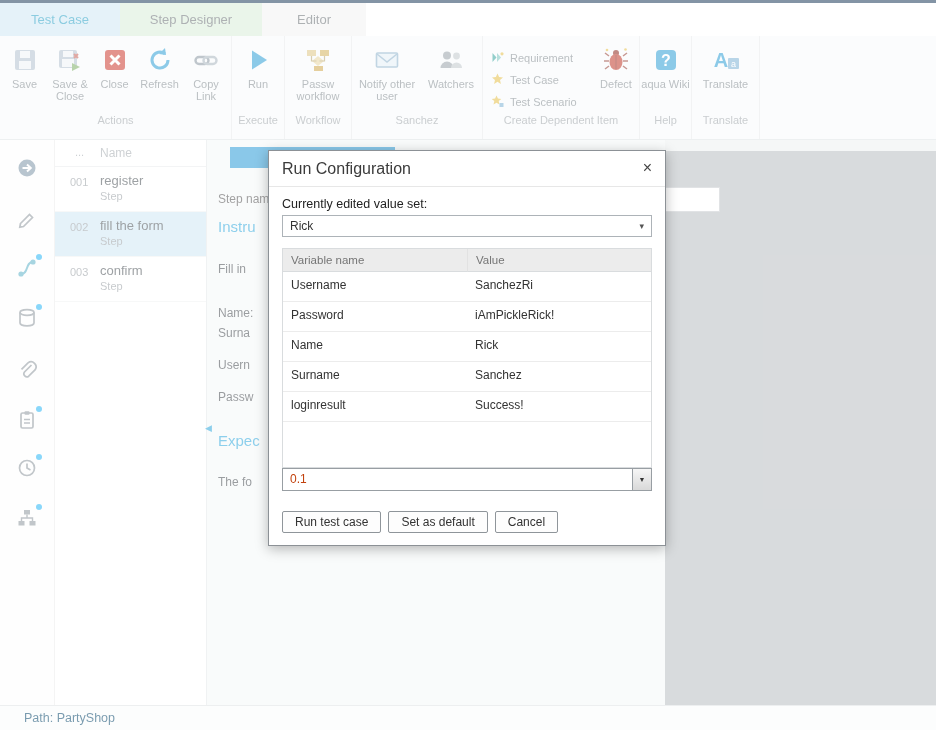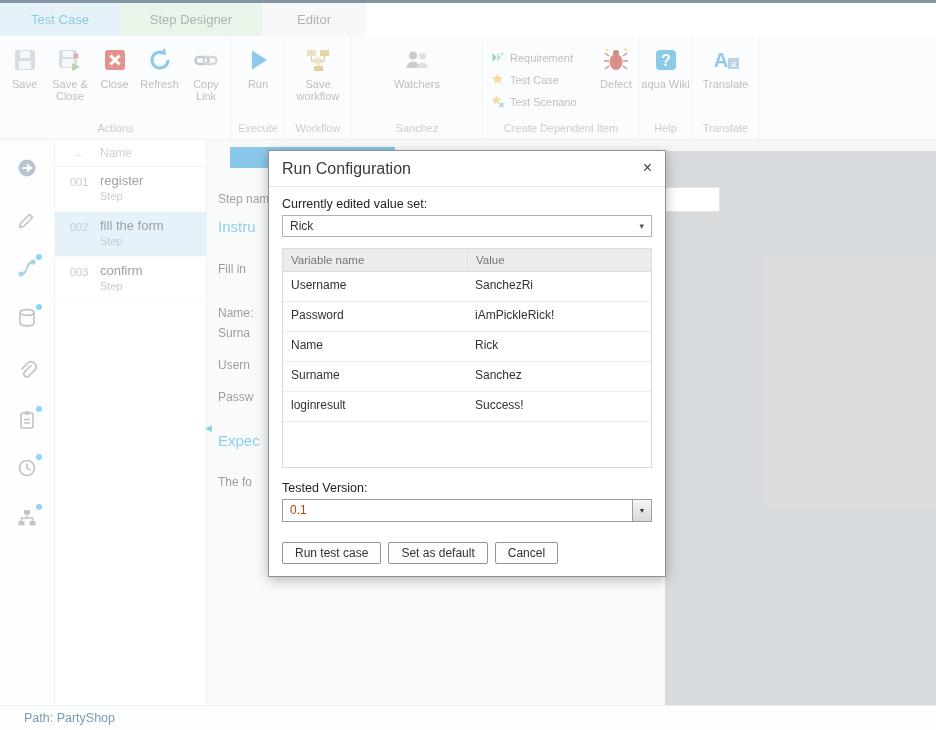--- a/index.html
+++ b/index.html
@@ -14,21 +14,21 @@
   .tab { display:flex; align-items:center; justify-content:center; font-size:13px; color:#6b7176; cursor:pointer; }
   .tab-testcase { width:120px; background:#cfe7f4; color:#2da3c7; }
   .tab-stepdesigner { width:142px; background:#d9edd9; }
   .tab-editor { width:104px; background:#f2f3f3; }
 
   
   .ribbon { position:absolute; left:0; top:36px; width:100%; height:104px; background:#f7fafb; border-bottom:1px solid #dfe3e5; display:flex; }
   .rgroup { position:relative; height:100%; border-right:1px solid #e7eaec; flex:0 0 auto; }
   .rfill { flex:1 1 auto; }
   .rgroup-items { display:flex; align-items:flex-start; justify-content:center; padding-top:6px; height:82px; }
-  .rgroup-label { position:absolute; bottom:5px; left:0; width:100%; text-align:center; font-size:11px; color:#9fa5aa; }
+  .rgroup-label { position:absolute; bottom:13px; left:0; width:100%; text-align:center; font-size:11px; color:#9fa5aa; }
   .ritem { display:flex; flex-direction:column; align-items:center; padding-top:2px; cursor:pointer; }
   .ricon { height:32px; display:flex; align-items:center; justify-content:center; }
   .rlabel { font-size:11px; line-height:12px; color:#838b91; text-align:center; margin-top:2px; }
   .dep-col { display:flex; flex-direction:column; padding-top:5px; width:110px; }
   .dep-item { display:flex; align-items:center; height:22px; font-size:11px; color:#838b91; gap:6px; padding-left:8px; cursor:pointer; }
 
   
   .iconstrip { position:absolute; left:0; top:140px; width:55px; height:565px; background:#fdfdfd; border-right:1px solid #ececec; }
   .nav-ic { position:absolute; left:17px; width:20px; height:20px; cursor:pointer; }
   .badge { position:absolute; left:36px; width:6px; height:6px; border-radius:50%; background:#29b6f6; }
@@ -176,28 +176,37 @@
         <div class="ritem w67">
           <span class="ricon">
             <svg width="28" height="26" viewBox="0 0 28 26">
                 <rect x="3" y="3" width="9" height="6" fill="#dfc788"></rect>
                 <rect x="16" y="3" width="9" height="6" fill="#d3b25e"></rect>
                 <path d="M14 9l6 5-6 5-6-5z" fill="#e7d6a3"></path>
                 <rect x="10" y="19" width="9" height="5" fill="#cfa84e"></rect>
                 <path d="M7.5 9v5h5M20.5 9v5h-5" fill="none" stroke="#b9a670" stroke-width="1.2"></path>
               </svg>
           </span>
-          <span class="rlabel">Save workflow</span>
+          <span class="rlabel">Passw workflow</span>
         </div>
       </div>
       <div class="rgroup-label">Workflow</div>
     </div>
 
     <div class="rgroup g-notify">
       <div class="rgroup-items">
+        <div class="ritem w68">
+          <span class="ricon">
+            <svg width="26" height="26" viewBox="0 0 26 26">
+                <rect x="2.5" y="6" width="21" height="14" rx="1" fill="#e3eef6" stroke="#8fb3cc" stroke-width="1.6"></rect>
+                <path d="M3 7l10 8 10-8" fill="none" stroke="#8fb3cc" stroke-width="1.6"></path>
+              </svg>
+          </span>
+          <span class="rlabel">Notify other user</span>
+        </div>
         <div class="ritem w60">
           <span class="ricon">
             <svg width="26" height="26" viewBox="0 0 26 26">
                 <circle cx="9" cy="8.5" r="4" fill="#9aa3aa"></circle>
                 <path d="M2.5 21a6.5 6.5 0 0 1 13 0z" fill="#9aa3aa"></path>
                 <circle cx="18.5" cy="9" r="3.4" fill="#c1c8cd"></circle>
                 <path d="M13 21a5.5 5.5 0 0 1 11 0z" fill="#c1c8cd"></path>
               </svg>
           </span>
           <span class="rlabel">Watchers</span>
@@ -423,21 +432,20 @@
       <div class="vt-row">
         <div class="vt-cell">Surname</div>
         <div class="vt-cell">Sanchez</div>
       </div>
       <div class="vt-row">
         <div class="vt-cell">loginresult</div>
         <div class="vt-cell">Success!</div>
       </div>
     </div>
 
-    <div class="dlg-label dlg-label2">Tested Version:</div>
     <div class="combo">
       <span class="combo-value">0.1</span>
       <span class="combo-btn">
           <span>▼</span>
         </span>
     </div>
 
     <div class="dlg-buttons">
       <button>Run test case</button>
       <button>Set as default</button>

